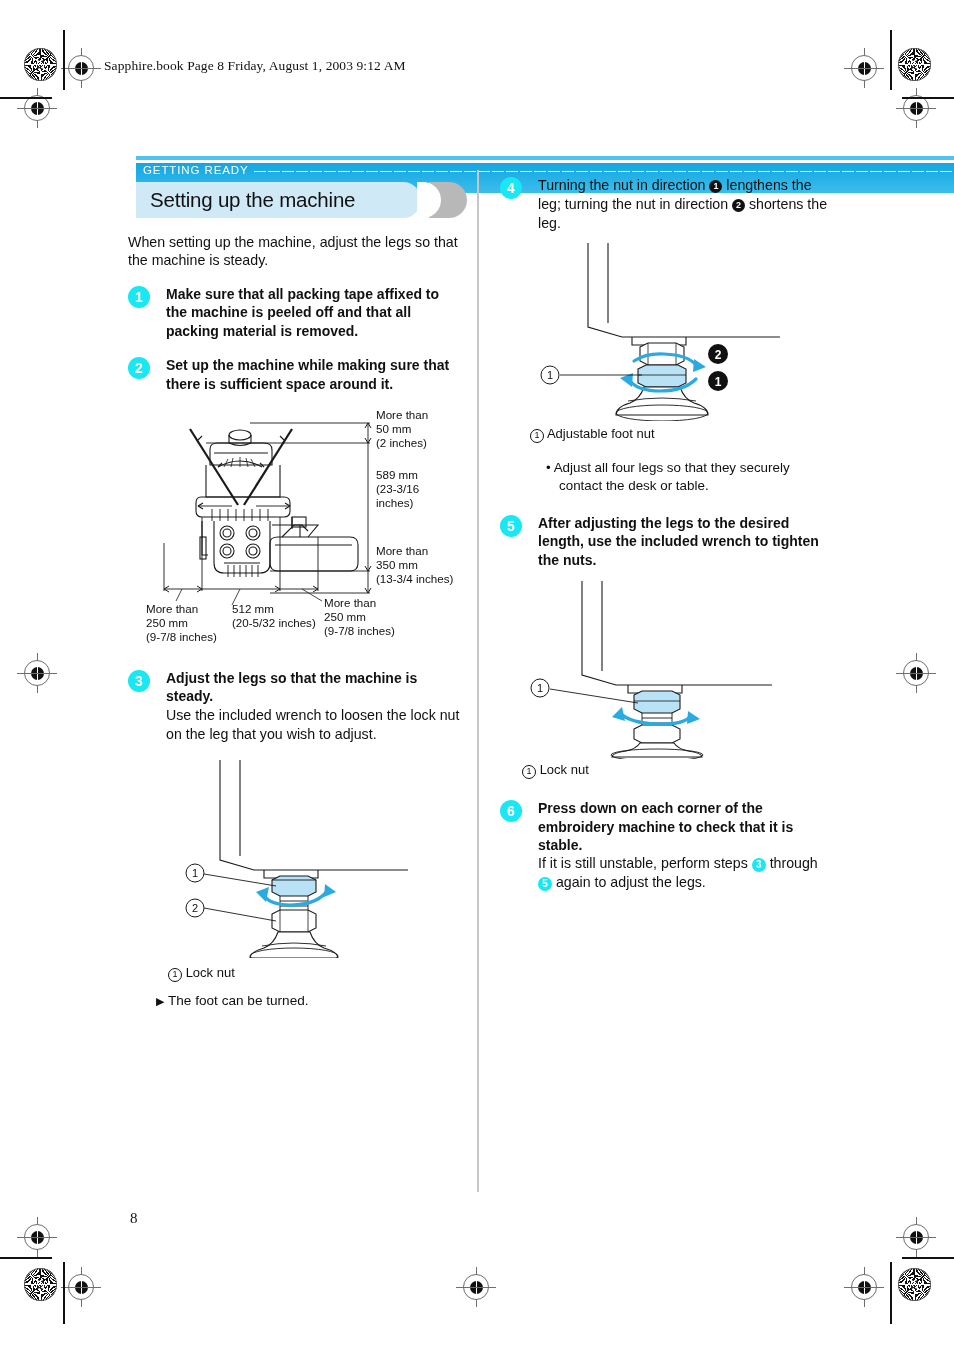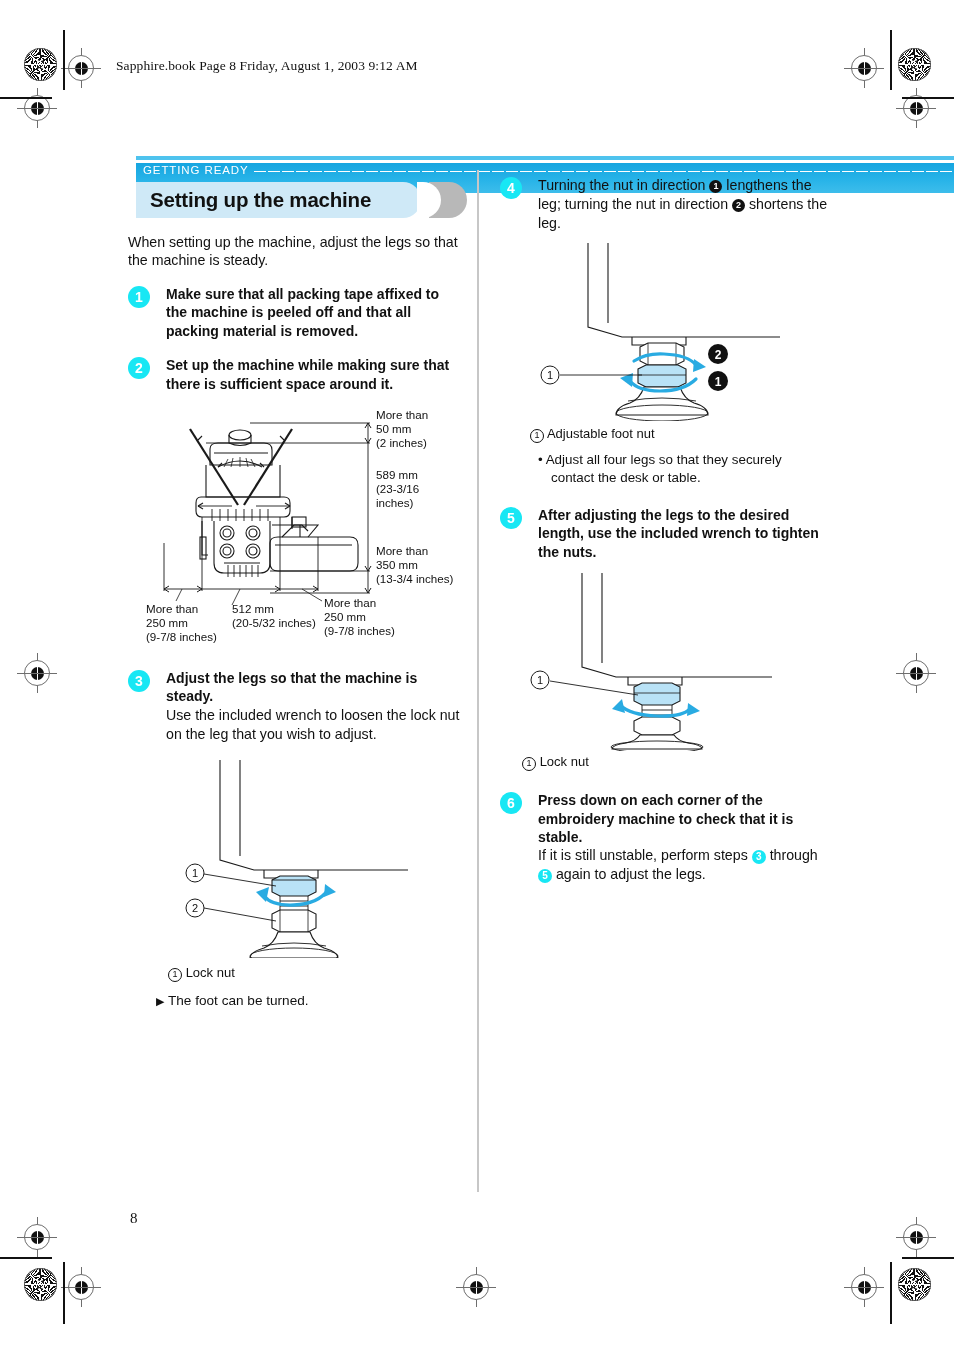--- a/index.html
+++ b/index.html
@@ -54,21 +54,21 @@
     content:""; position:absolute; left:50%; top:50%;
     width:9px;height:9px;margin:-4.5px 0 0 -4.5px;border-radius:50%;
     background: repeating-conic-gradient(from 0deg,#fff 0deg 6deg,#222 6deg 12deg);
   }
 
   .trimline { position: absolute; background: #111; }
 
   
   .runhead {
     position: absolute;
-    left: 116px; top: 58px;
+    left: 104px; top: 58px;
     font-family: "Liberation Serif", serif;
     font-size: 13.5px; color: #111; white-space: nowrap;
     letter-spacing: 0.1px;
   }
 
   
   .chapter-bar {
     position: absolute; left: 136px; top: 139px;
     width: 818px; height: 30px;
     background: linear-gradient(to bottom, #16a5e0 0%, #27b3e8 55%, #3dbdeb 100%);
@@ -108,21 +108,21 @@
     background: #b8b8b8;
     border-radius: 0 19px 19px 0;
   }
   .sec-title-grey::before{
     content:""; position:absolute; left:-12px; top:0; width:24px; height:36px;
     background:#ffffff; border-radius:0 18px 18px 0;
   }
   .sec-title-text {
     position: absolute; left: 14px; top: 6px;
     font-family: "Liberation Sans", sans-serif;
-    font-weight: bold; font-size: 20.5px; color: #111;
+    font-weight: normal; font-size: 20.5px; color: #111;
     letter-spacing: -0.2px;
   }
 
   
   .col { position: absolute; }
   .col-left  { left: 128px; top: 225px; width: 332px; }
   .col-right { left: 500px; top: 176px; width: 330px; }
 
   .col-divider {
     position: absolute; left: 477px; top: 170px;
@@ -160,21 +160,21 @@
     margin: 0;
   }
   .sub-note {
     font-family: "Liberation Sans", sans-serif;
     font-size: 13px; line-height: 17px; color: #111;
     margin: 2px 0 0 0;
   }
   .bullet-note {
     font-family: "Liberation Sans", sans-serif;
     font-size: 13.4px; line-height: 17.5px; color: #111;
-    margin: 8px; padding-left: 13px; text-indent: -13px;
+    margin: 16px; padding-left: 13px; text-indent: -13px;
   }
   .tri-note {
     font-family: "Liberation Sans", sans-serif;
     font-size: 13.6px; line-height: 18px; color: #111;
     margin: 10px 0 0 0; padding-left: 4px; text-indent: -16px;
   }
   .tri { color:#111; font-size: 11px; }
 
   
   .ink-circ {

